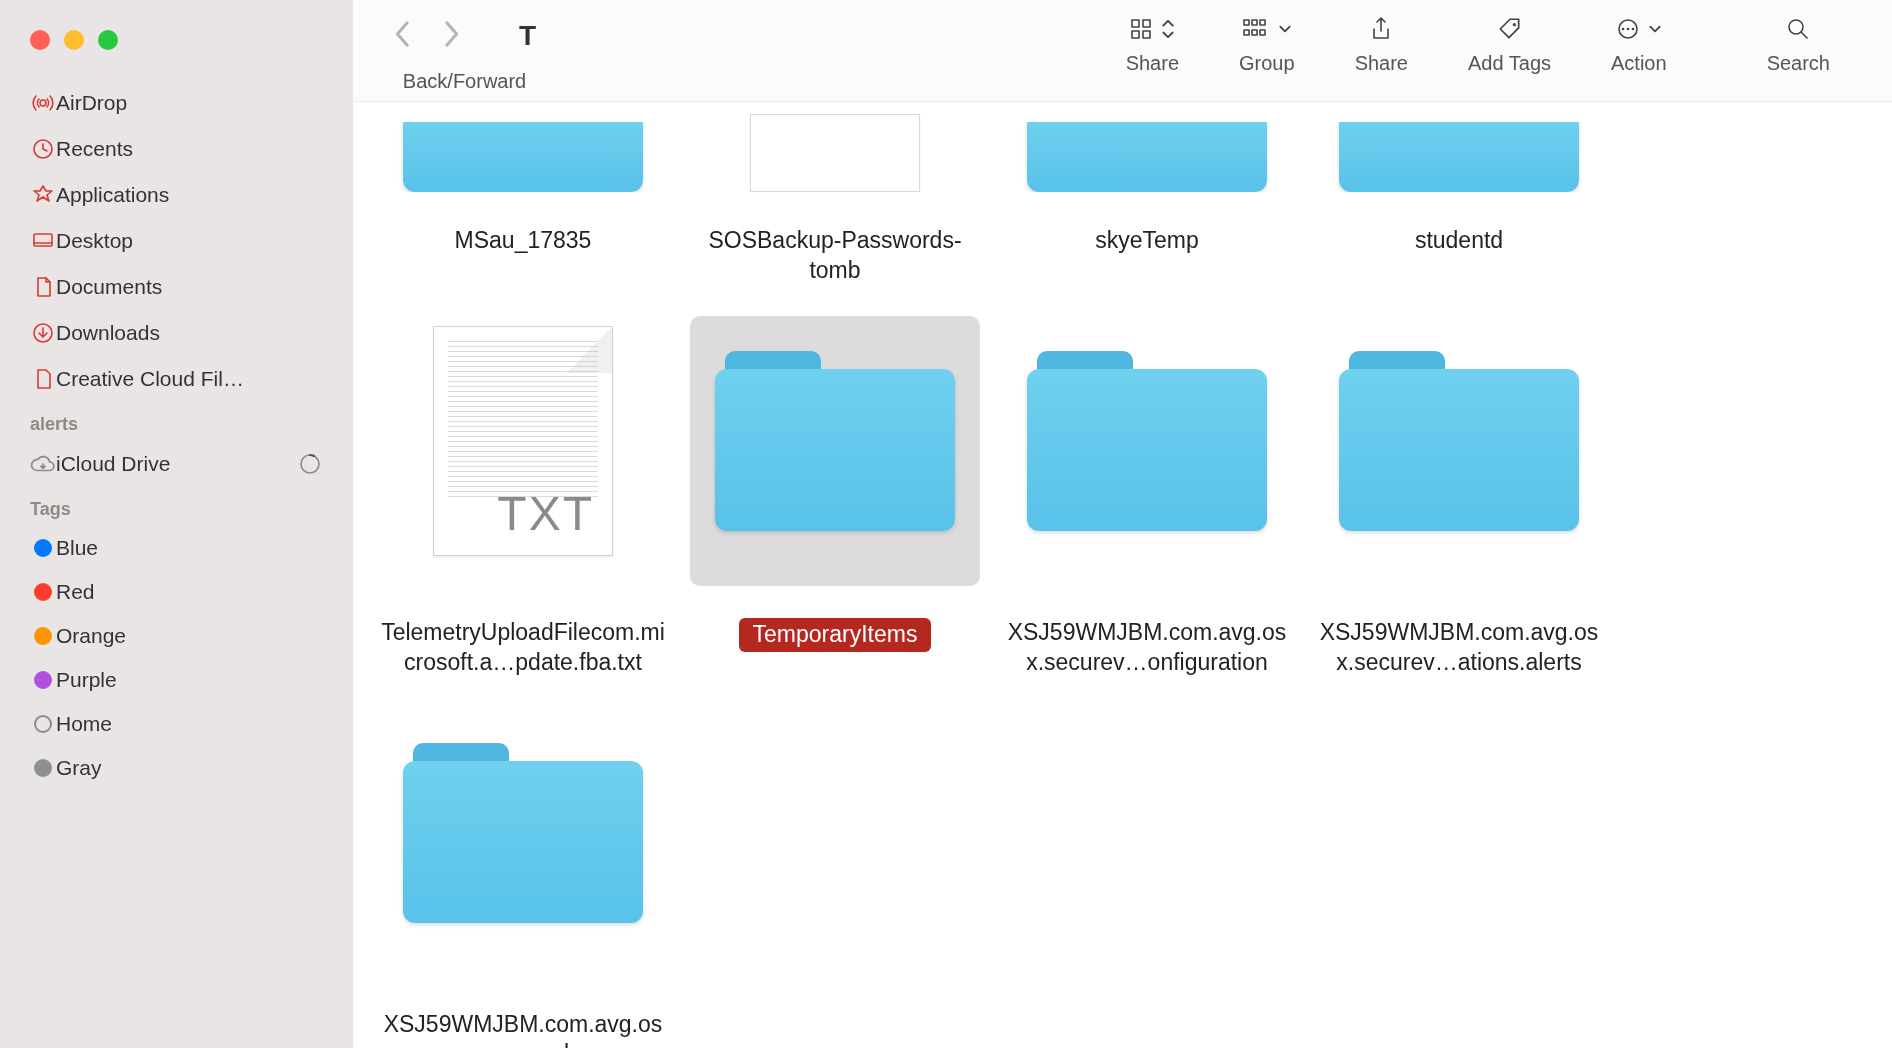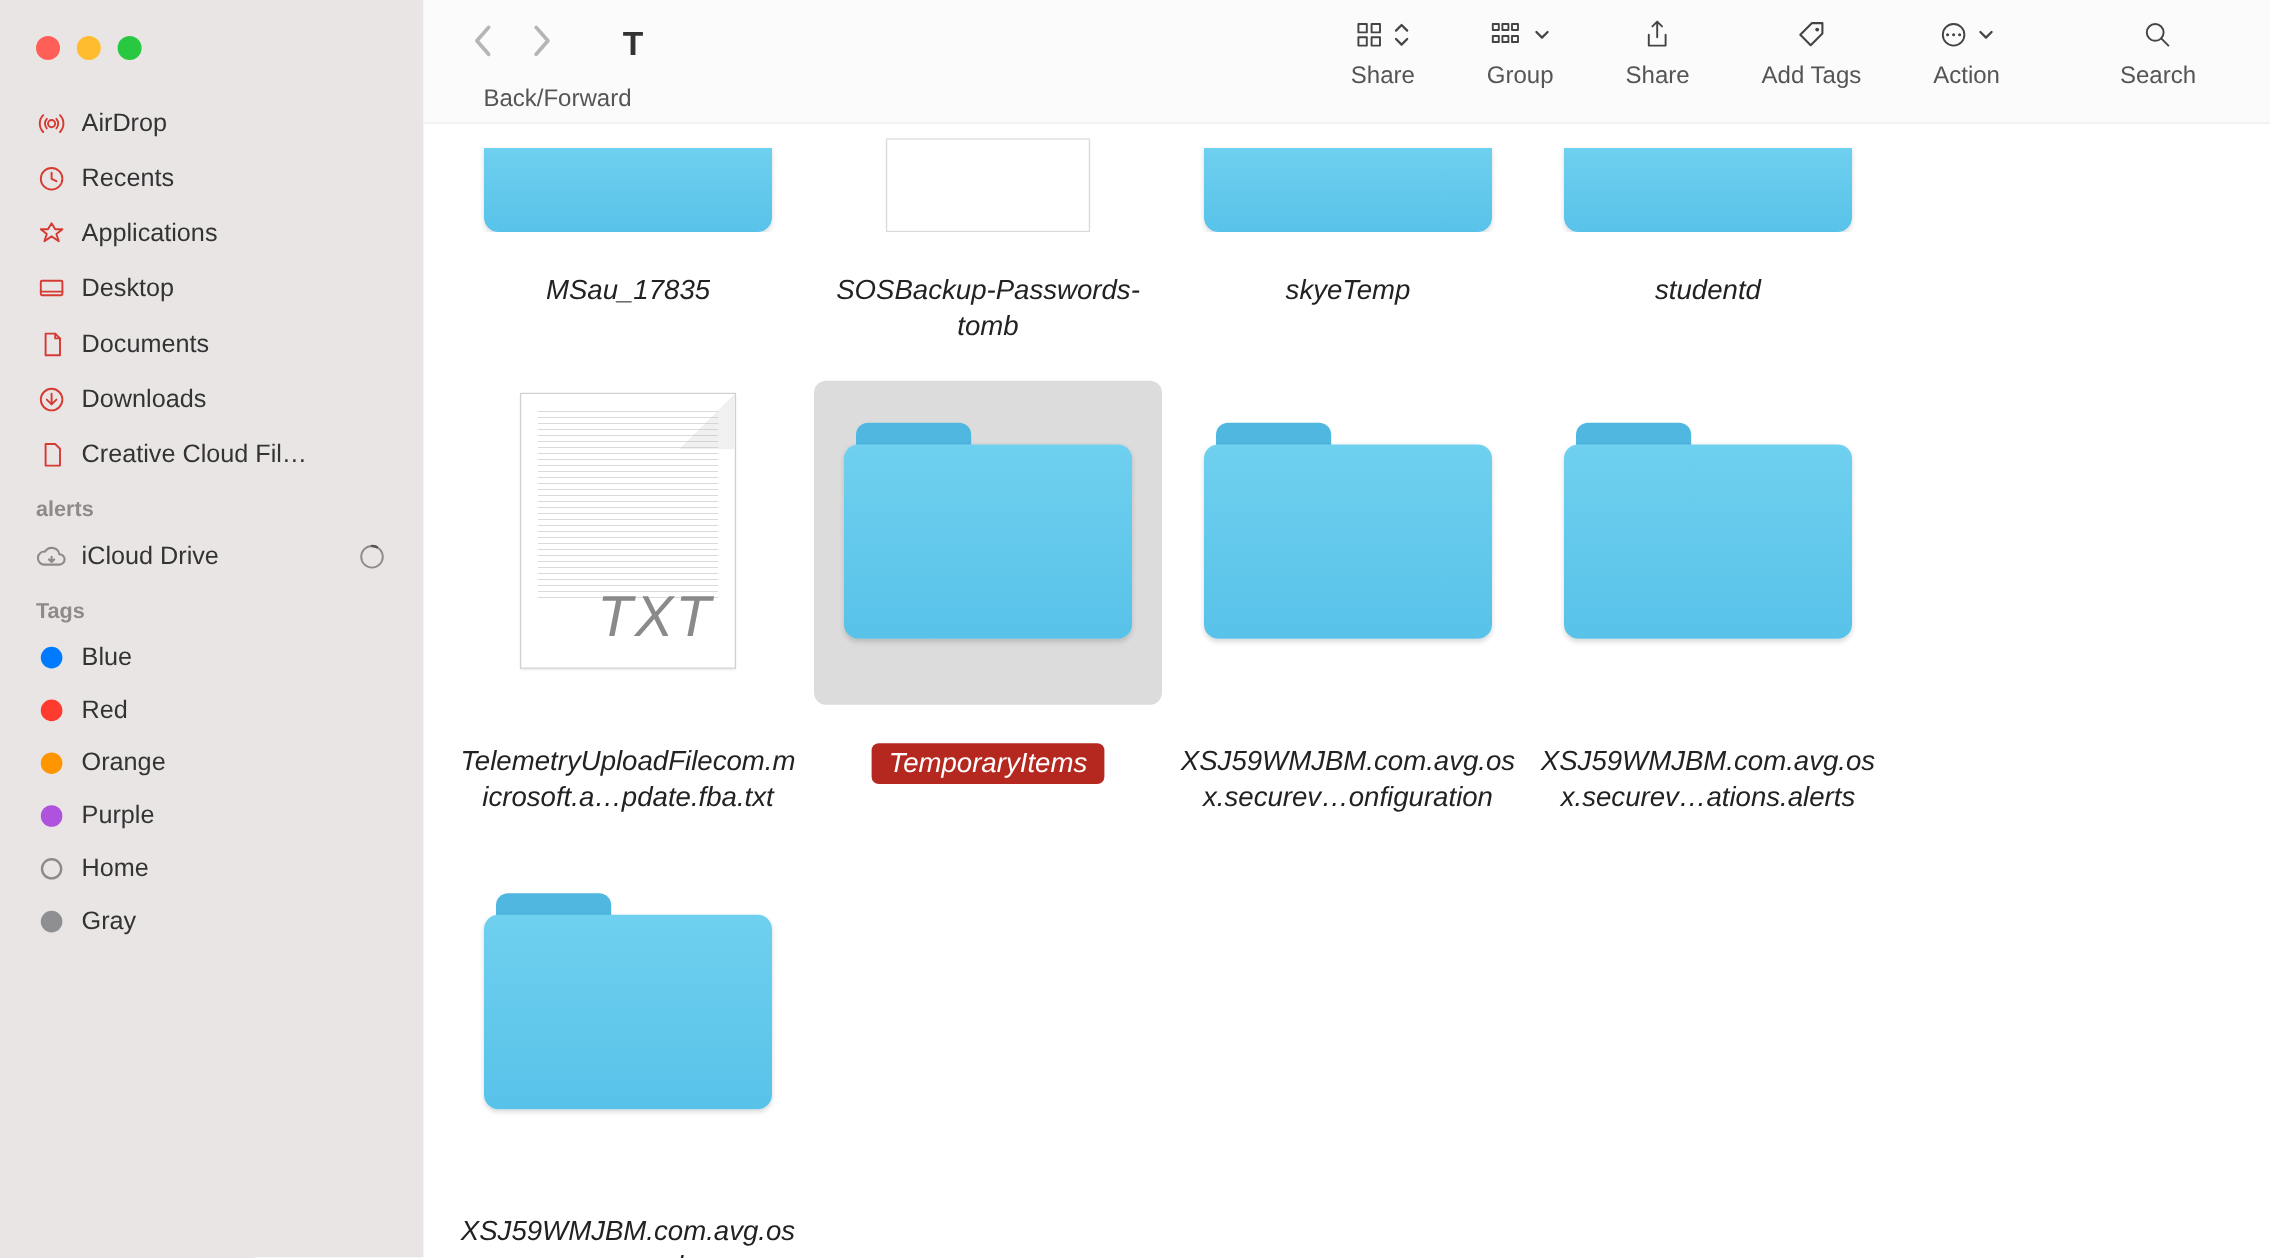--- a/index.html
+++ b/index.html
@@ -9,42 +9,42 @@
 
 
 .sidebar { width: 353px; height: 100%; background: #e9e5e4; padding: 30px 0 0 0; }
 .traffic { display: flex; gap: 14px; padding: 0 0 30px 30px; }
 .traffic .dot { width: 20px; height: 20px; border-radius: 50%; }
 .dot.red { background: #ff5f57; }
 .dot.yellow { background: #febc2e; }
 .dot.green { background: #28c840; }
 
 .section-header { font-size: 18px; font-weight: 600; color: #8e8a88; padding: 12px 30px 6px 30px; }
-.sidebar-item { display: flex; align-items: center; gap: 12px; padding: 10px 30px; font-size: 21px; color: #333; cursor: pointer; }
+.sidebar-item { display: flex; align-items: center; gap: 0; padding: 10px 30px; font-size: 21px; color: #333; cursor: pointer; }
 .sidebar-item .icon { width: 26px; height: 26px; display: flex; align-items: center; justify-content: center; flex-shrink: 0; }
 .sidebar-item .label { white-space: nowrap; overflow: hidden; text-overflow: ellipsis; }
 .sidebar-item .trailing { margin-left: auto; color: #8e8a88; width: 26px; height: 26px; display: flex; align-items: center; justify-content: center; }
 .tag-dot { width: 18px; height: 18px; border-radius: 50%; margin: 0 4px; }
 .tag-dot.outline { background: transparent; border: 2px solid #8e8a88; }
 
 
 .main { flex: 1; display: flex; flex-direction: column; background: #fff; }
 .toolbar { display: flex; align-items: flex-start; padding: 16px 40px 8px 40px; border-bottom: 1px solid #ececec; background: #fbfbfb; }
 .tb-left { display: flex; flex-direction: column; align-items: center; }
 .tb-nav { display: flex; gap: 28px; align-items: center; padding: 4px 0; }
 .tb-title-token { font-size: 28px; font-weight: 700; color: #333; margin-left: 30px; }
 .tb-label { font-size: 20px; color: #555; margin-top: 14px; }
 .tb-spacer { flex: 1; }
 .tb-btn { display: flex; flex-direction: column; align-items: center; gap: 6px; margin-left: 60px; }
 .tb-btn .icon-row { height: 30px; display: flex; align-items: center; gap: 8px; color: #444; }
 .tb-btn .tb-text { font-size: 20px; color: #555; }
 
 
 .content { flex: 1; overflow: auto; padding: 0 20px 30px 20px; }
-.grid { display: grid; grid-template-columns: repeat(4, 300px); gap: 0; font-style: italic; }
+.grid { display: grid; grid-template-columns: repeat(4, 300px); gap: 12px; }
 .item { display: flex; flex-direction: column; align-items: center; padding: 10px 8px; }
 .item .icon-wrap { width: 290px; height: 200px; display: flex; align-items: flex-end; justify-content: center; border-radius: 10px; }
 .item.selected .icon-wrap { background: #dcdcdc; }
 .item .name { font-size: 23px; color: #222; text-align: center; margin-top: 26px; max-width: 290px; line-height: 1.3; word-break: break-word; }
 .item.selected .name { background: #b5281f; color: #fff; border-radius: 6px; padding: 2px 14px; display: inline-block; }
 
 .row-tall .item .icon-wrap { height: 270px; align-items: center; padding-bottom: 20px; }
 .row-tall .item .name { margin-top: 32px; }
 
 

